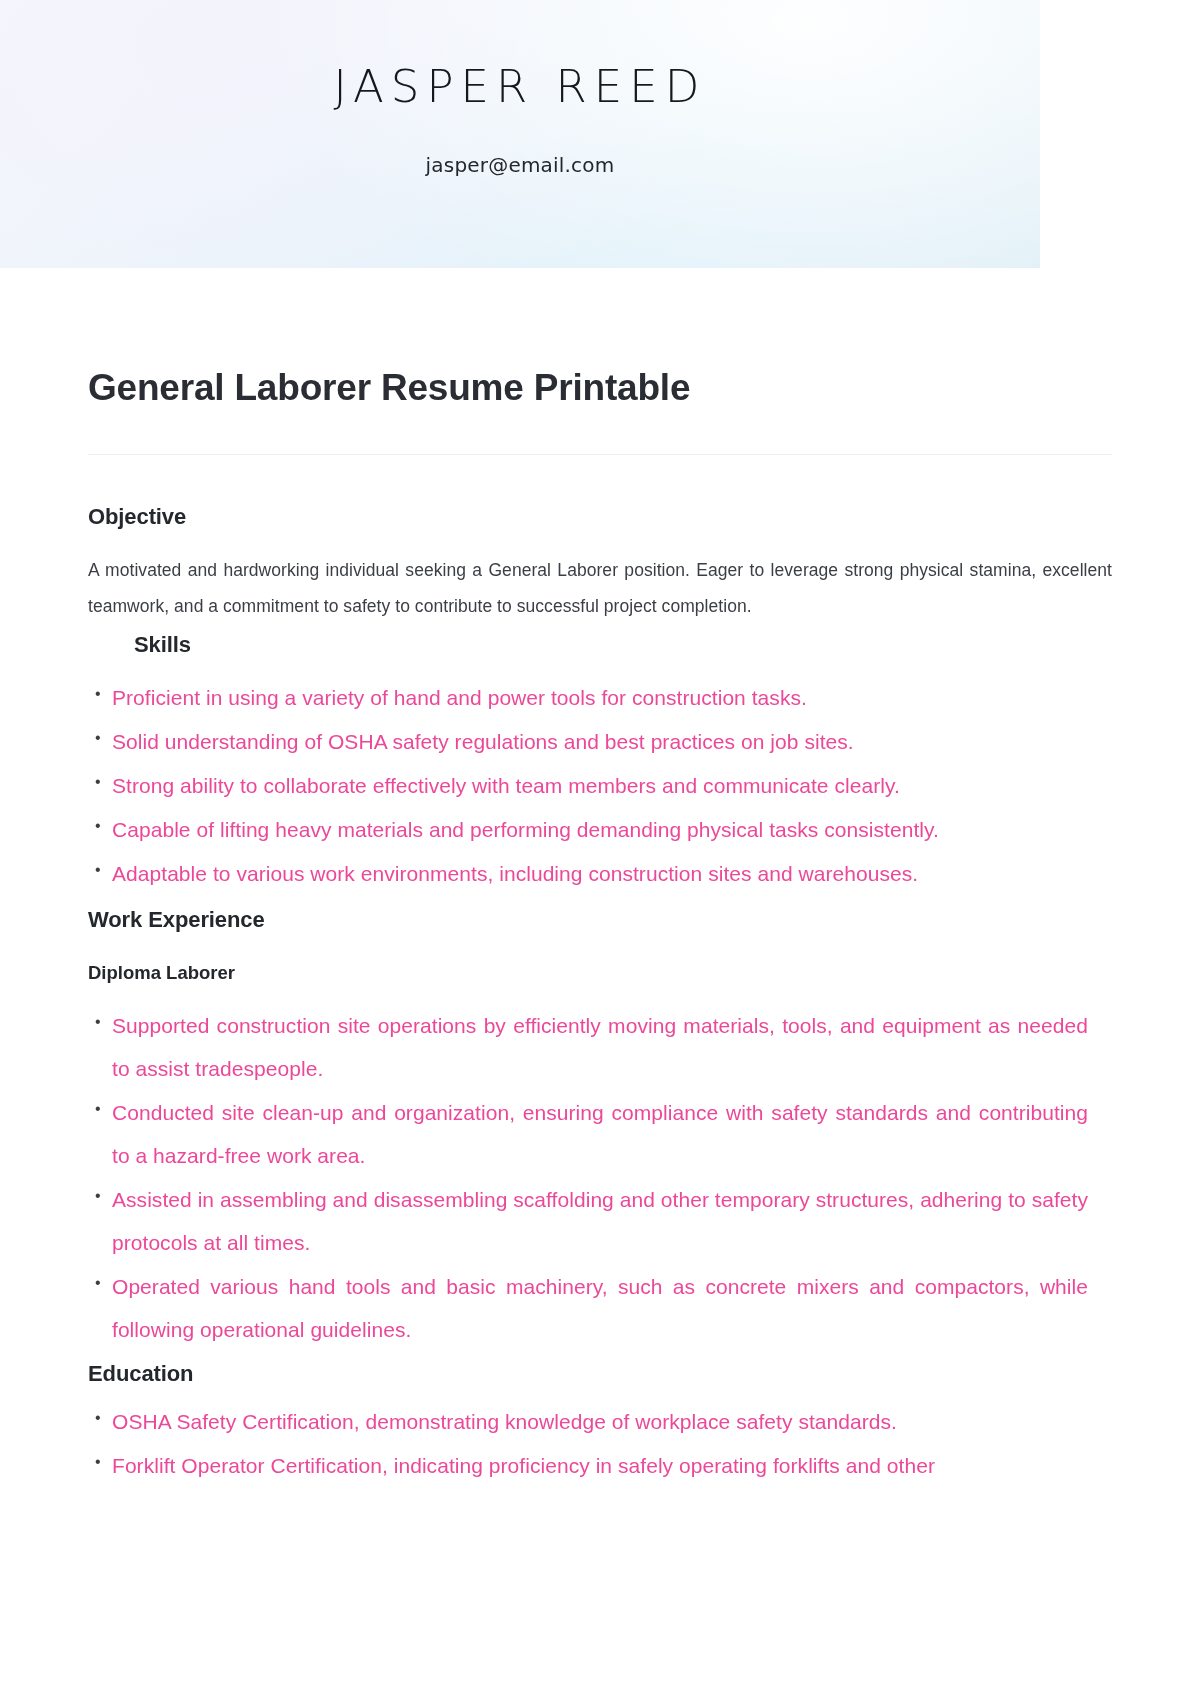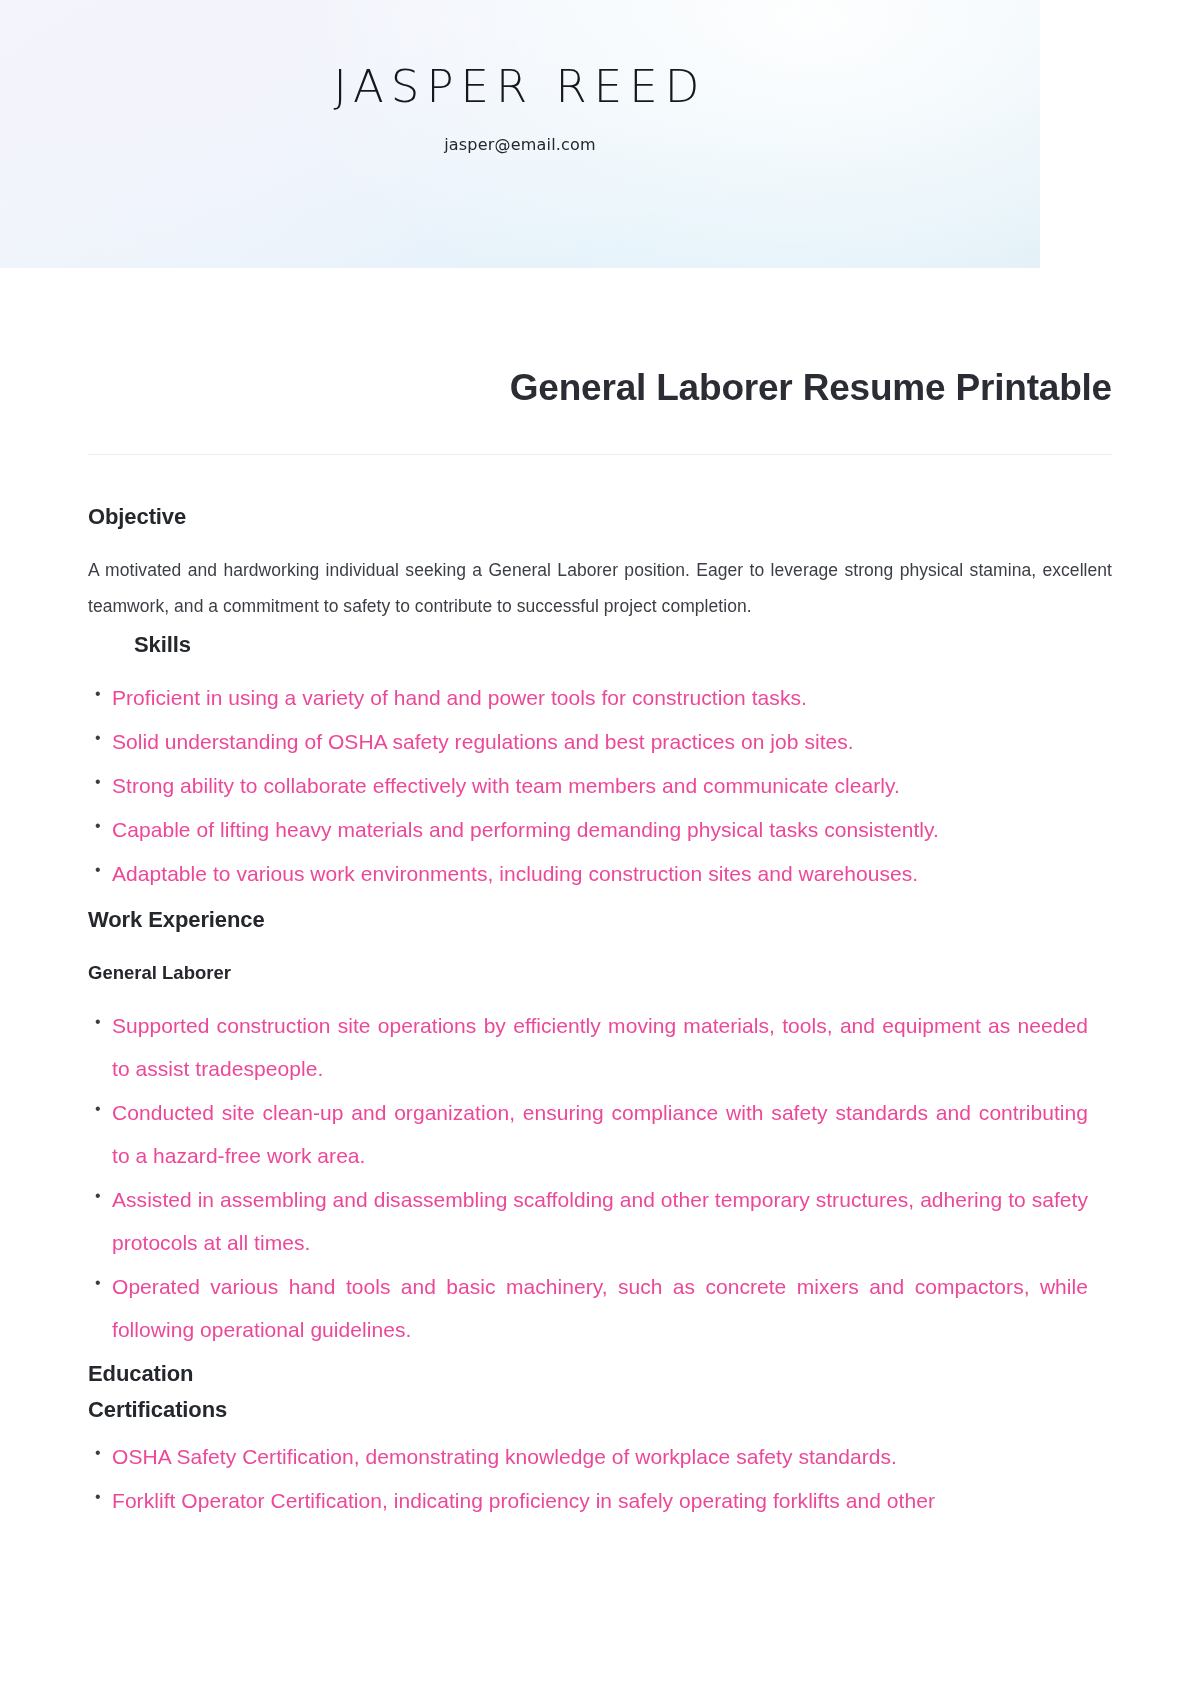--- a/index.html
+++ b/index.html
@@ -43,42 +43,42 @@
     font-size: 45px;
     font-weight: 300;
     letter-spacing: 7px;
     color: #15181c;
     line-height: 1;
     text-align: center;
     white-space: nowrap;
   }
 
   .person-email {
-    margin-top: 26px;
+    margin-top: 44px;
     font-family: "DejaVu Sans", sans-serif;
-    font-size: 16px;
+    font-size: 20px;
     font-weight: 400;
     letter-spacing: 0.2px;
     color: #23272c;
     text-align: left;
   }
 
   
   .doc-body {
     position: relative;
     padding: 0 88px;
   }
 
   .doc-title {
     margin: 0;
     padding-top: 98px;
     font-size: 37px;
     font-weight: bold;
     color: #2a2d33;
-    text-align: right;
+    text-align: left;
     letter-spacing: -0.2px;
     line-height: 1.2;
   }
 
   .title-divider {
     margin-top: 44px;
     height: 1px;
     width: 100%;
     background: #ededed;
   }
@@ -188,35 +188,34 @@
         <li class="bullet-item flush">Proficient in using a variety of hand and power tools for construction tasks.</li>
         <li class="bullet-item flush">Solid understanding of OSHA safety regulations and best practices on job sites.</li>
         <li class="bullet-item flush">Strong ability to collaborate effectively with team members and communicate clearly.</li>
         <li class="bullet-item flush">Capable of lifting heavy materials and performing demanding physical tasks consistently.</li>
         <li class="bullet-item flush">Adaptable to various work environments, including construction sites and warehouses.</li>
       </ul>
     </div>
 
     <div class="section">
       <h2 class="section-heading work-heading">Work Experience</h2>
-      <div class="job-title">General Laborer</div>
+      <div class="job-title">Diploma Laborer</div>
       <ul class="bullet-list work-list">
         <li class="bullet-item justified">Supported construction site operations by efficiently moving materials, tools, and equipment as needed to assist tradespeople.</li>
         <li class="bullet-item justified">Conducted site clean-up and organization, ensuring compliance with safety standards and contributing to a hazard-free work area.</li>
         <li class="bullet-item justified">Assisted in assembling and disassembling scaffolding and other temporary structures, adhering to safety protocols at all times.</li>
         <li class="bullet-item justified">Operated various hand tools and basic machinery, such as concrete mixers and compactors, while following operational guidelines.</li>
       </ul>
     </div>
 
     <div class="section">
       <h2 class="section-heading education-heading">Education</h2>
     </div>
 
     <div class="section">
-      <h2 class="section-heading certifications-heading">Certifications</h2>
       <ul class="bullet-list tight">
         <li class="bullet-item flush">OSHA Safety Certification, demonstrating knowledge of workplace safety standards.</li>
         <li class="bullet-item flush">Forklift Operator Certification, indicating proficiency in safely operating forklifts and other</li>
       </ul>
     </div>
 
   </div>
 </div>
 
 </body></html>

